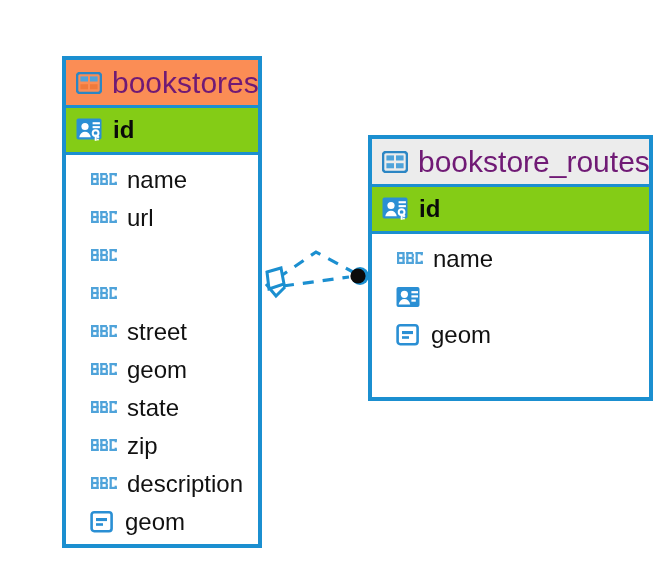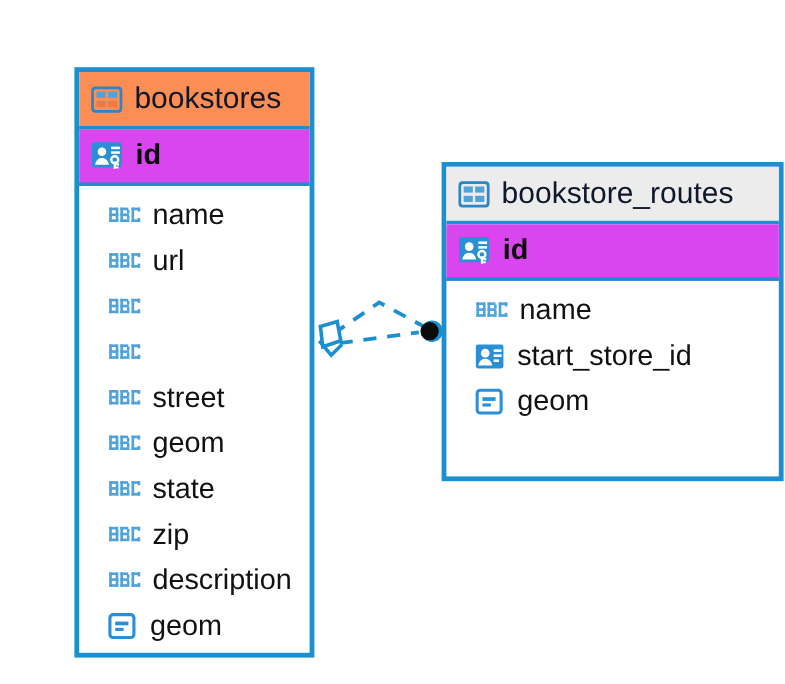--- a/index.html
+++ b/index.html
@@ -30,35 +30,35 @@
     box-sizing: border-box;
     height: 48px;
     padding: 0 8px 0 10px;
     gap: 10px;
     border-bottom: 3px solid #1B8FD0;
   }
   .entity-header.accent-orange { background: #FB8D55; }
   .entity-header.accent-gray   { background: #ECECEC; }
 
   .entity-title {
-    font-size: 25px;
-    color: #0f172a;
+    font-size: 30px;
+    color: #701a75;
     line-height: 1;
     white-space: nowrap;
   }
 
   .pk-row {
     display: flex;
     align-items: center;
     box-sizing: border-box;
     height: 47px;
     padding: 0 8px 0 10px;
     gap: 9px;
     border-bottom: 3px solid #1B8FD0;
-    background: #d946ef;
+    background: #84cc16;
   }
   .pk-label {
     font-size: 24px;
     font-weight: bold;
     color: #0a0a0a;
     line-height: 1;
   }
 
   .field-list {
     padding: 6px 8px 8px 10px;
@@ -445,21 +445,20 @@
       <span class="icon">
         <svg width="26" height="24" viewBox="0 0 26 24">
           <rect x="0.5" y="2" width="23" height="20" rx="2" fill="#2A8FD4"></rect>
           <circle cx="8.4" cy="9.3" r="3.6" fill="#ffffff"></circle>
           <path d="M2.6 19.6c0.6-3.7 3-5.6 5.8-5.6s5.2 1.9 5.8 5.6z" fill="#ffffff"></path>
           <rect x="15.4" y="6.1" width="6.6" height="2.2" fill="#ffffff"></rect>
           <rect x="15.4" y="10.3" width="6.6" height="2.2" fill="#ffffff"></rect>
           <rect x="15.4" y="14.5" width="4.4" height="2.2" fill="#ffffff"></rect>
         </svg>
       </span>
-      <span class="field-label">start_store_id</span>
     </div>
 
 
     <div class="field-row">
       <span class="icon">
         <svg width="26" height="24" viewBox="0 0 26 24">
           <rect x="1.6" y="2.2" width="20" height="19" rx="2.6" fill="none" stroke="#2A8FD4" stroke-width="2.6"></rect>
           <rect x="6" y="8" width="11" height="3.1" fill="#2A8FD4"></rect>
           <rect x="6" y="13.2" width="7" height="2.6" fill="#2A8FD4"></rect>
         </svg>

